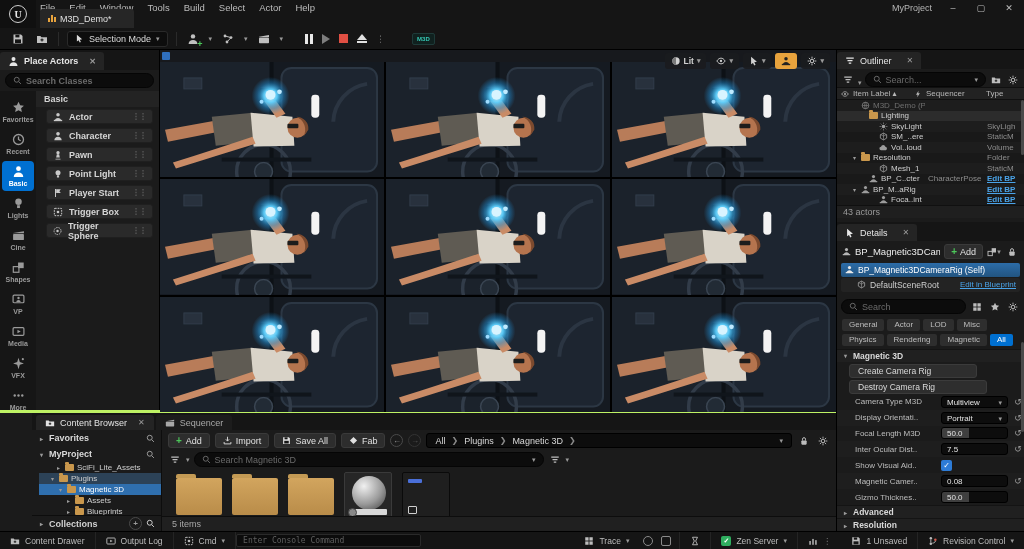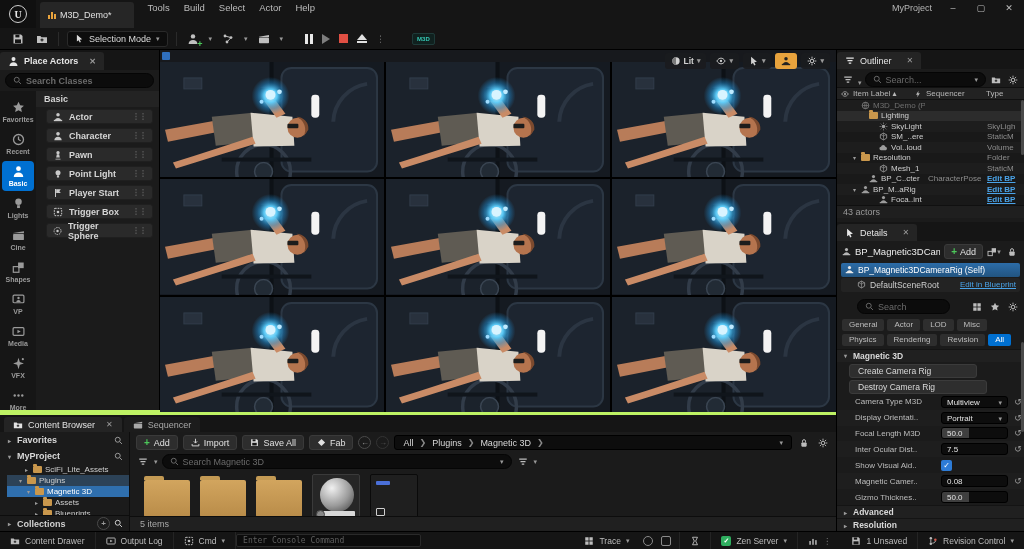--- a/index.html
+++ b/index.html
@@ -11,21 +11,21 @@
   
   .titlebar { height:15px; background:#151515; display:flex; align-items:center; padding-left:40px; flex:0 0 auto; }
   .logo { position:absolute; top:0; left:0; width:36px; height:28px; background:#101010; display:flex; align-items:center; justify-content:center; z-index:5; }
   .logo-circ { width:18px; height:18px; border:1.5px solid #cfcfcf; border-radius:50%; display:flex; align-items:center; justify-content:center; color:#e8e8e8; font-size:10px; font-weight:bold; font-family:"Liberation Serif",serif; }
   .menubar { display:flex; gap:14px; font-size:9.5px; color:#bdbdbd; }
   .menubar span { cursor:default; }
   .tb-right { margin-left:auto; display:flex; align-items:center; gap:14px; padding-right:8px; color:#b5b5b5; }
   .winbtn { font-size:9px; color:#bdbdbd; width:14px; text-align:center; }
 
   .tabrow { height:13px; background:#151515; padding-left:40px; display:flex; align-items:flex-end; flex:0 0 auto; }
-  .leveltab { background:#262626; border-radius:3px 3px 0 0; height:26px; display:flex; align-items:center; gap:4px; padding:0 22px 0 8px; color:#e0e0e0; font-size:9px; }
+  .leveltab { background:#262626; border-radius:3px 3px 0 0; height:19px; display:flex; align-items:center; gap:4px; padding:0 22px 0 8px; color:#e0e0e0; font-size:9px; }
   .ltab-icon { display:inline-flex; gap:1px; align-items:flex-end; height:7px; }
   .ltab-icon i { width:2px; background:#e8a33d; display:block; }
 
   
   .toolbar { height:22px; background:#151515; border-bottom:1px solid #000; display:flex; align-items:center; gap:8px; padding:0 10px; flex:0 0 auto; }
   .tb-ic { width:16px; height:16px; display:inline-flex; align-items:center; justify-content:center; color:#c0c0c0; }
   .tb-ic svg { width:12px; height:12px; }
   .selmode { background:#0d0d0d; border:1px solid #2a2a2a; border-radius:3px; height:16px; display:flex; align-items:center; gap:5px; padding:0 7px; color:#dcdcdc; }
   .chev { color:#9a9a9a; font-size:7px; }
   .tb-sep { width:1px; height:14px; background:#2a2a2a; }
@@ -112,42 +112,42 @@
   .details { flex:1; display:flex; flex-direction:column; min-height:0; margin-top:4px; position:relative; }
   .det-head { height:21px; display:flex; align-items:center; gap:4px; padding:0 5px; flex:0 0 auto; }
   .det-name { font-size:9.5px; color:#ececec; white-space:nowrap; overflow:hidden; flex:1; }
   .addbtn { background:#2d2d2d; border:1px solid #3a3a3a; border-radius:3px; height:15px; display:flex; align-items:center; gap:3px; padding:0 6px; color:#e0e0e0; }
   .addbtn b { color:#4cc85a; font-weight:bold; font-size:10px; }
   .comp-row { margin:1px 4px 0 4px; height:14px; display:flex; align-items:center; gap:4px; padding:0 4px; border-radius:2px; font-size:8.5px; }
   .comp-row.sel { background:linear-gradient(#2c6ca8,#225480); color:#fff; }
   .comp-row.child { background:#232323; color:#cfcfcf; }
   .bp-link { margin-left:auto; color:#4aa3e8; text-decoration:underline; font-size:8px; }
   .det-searchrow { margin-top:6px; height:18px; display:flex; align-items:center; gap:4px; padding:0 4px; flex:0 0 auto; }
-  .det-searchrow .searchpill { flex:1; margin:16px; }
+  .det-searchrow .searchpill { flex:1; margin:0; }
   .chips { display:flex; flex-wrap:wrap; gap:3px; padding:3px 5px; }
   .chip { background:#2e2e2e; border-radius:2px; padding:1.5px 7px; color:#bdbdbd; font-size:8px; }
   .chip.on { background:#0070d1; color:#fff; }
   .sect { height:13px; display:flex; align-items:center; gap:4px; padding:0 5px; color:#d8d8d8; font-weight:bold; font-size:8.5px; background:#202020; border-top:1px solid #141414; }
   .sect .o-exp { font-size:6px; }
   .det-btn { margin:2px 0 0 12px; width:128px; background:#2e2e2e; border:1px solid #3b3b3b; border-radius:3px; height:14px; display:flex; align-items:center; padding:0 8px; color:#dadada; font-size:8.5px; }
   .prop { height:16px; display:flex; align-items:center; padding-left:18px; gap:4px; font-size:8px; }
   .prop:nth-child(odd) { background:#1e1e1e; }
   .prop-label { width:82px; color:#bdbdbd; white-space:nowrap; overflow:hidden; flex:0 0 auto; }
   .prop-widget { flex:1; display:flex; align-items:center; min-width:0; }
   .dd { flex:1; background:#0d0d0d; border:1px solid #000; border-radius:3px; height:12px; display:flex; align-items:flex-end; padding:0 5px; color:#e2e2e2; }
   .dd .chev { margin-left:auto; }
   .num { flex:1; background:#0d0d0d; border:1px solid #000; border-radius:3px; height:12px; display:flex; align-items:center; padding:0 5px; color:#e2e2e2; position:relative; overflow:hidden; }
   .num.slider::before { content:""; position:absolute; left:0; top:0; bottom:0; width:42%; background:#3f3f3f; }
   .num span { position:relative; z-index:1; }
   .reset { width:12px; color:#9a9a9a; font-size:9px; text-align:center; flex:0 0 auto; }
   .cb { width:11px; height:11px; background:#2d7bd6; border-radius:2px; color:#fff; font-size:8px; display:flex; align-items:center; justify-content:center; }
   .det-scroll { position:absolute; right:0; top:120px; width:3px; height:90px; background:#4a4a4a; border-radius:2px; }
 
   
-  .bottom { height:121px; background:#1b1b1b; border-top:5px solid #bef264; display:flex; flex-direction:column; flex:0 0 auto; }
+  .bottom { height:121px; background:#1b1b1b; border-top:3px solid #bef264; display:flex; flex-direction:column; flex:0 0 auto;padding-left:32px; }
   .cb-tabs { height:17px; background:#151515; display:flex; align-items:flex-end; gap:2px; padding-left:4px; flex:0 0 auto; }
   .cb-tab { background:#242424; border-radius:3px 3px 0 0; height:15px; display:flex; align-items:center; gap:5px; padding:0 9px; color:#e2e2e2; }
   .cb-tab.inactive { background:#1c1c1c; color:#a8a8a8; }
   .cb-tab svg { width:10px; height:10px; }
   .cb-tab .x { color:#9a9a9a; font-size:8px; margin-left:6px; }
   .cb-body { flex:1; display:flex; min-height:0; }
   .cb-left { width:130px; border-right:1px solid #0d0d0d; display:flex; flex-direction:column; }
   .cb-sec { height:16px; display:flex; align-items:center; gap:4px; padding:0 6px; color:#d8d8d8; font-weight:bold; }
   .cb-sec svg { width:9px; height:9px; margin-left:auto; color:#9a9a9a; }
   .cb-tree { flex:1; overflow:hidden;margin-left:7px; }
@@ -1313,21 +1313,21 @@
               </svg>
             </span>
         </div>
         <div class="chips">
           <span class="chip">General</span>
           <span class="chip">Actor</span>
           <span class="chip">LOD</span>
           <span class="chip">Misc</span>
           <span class="chip">Physics</span>
           <span class="chip">Rendering</span>
-          <span class="chip">Revision</span>
+          <span class="chip">Magnetic</span>
           <span class="chip on">All</span>
         </div>
         <div class="sect">
             <span class="o-exp">▾</span>
             <span>Magnetic 3D</span>
           </div>
         <div class="det-btn">
             <span>Create Camera Rig</span>
           </div>
         <div class="det-btn" style="width:138px">

